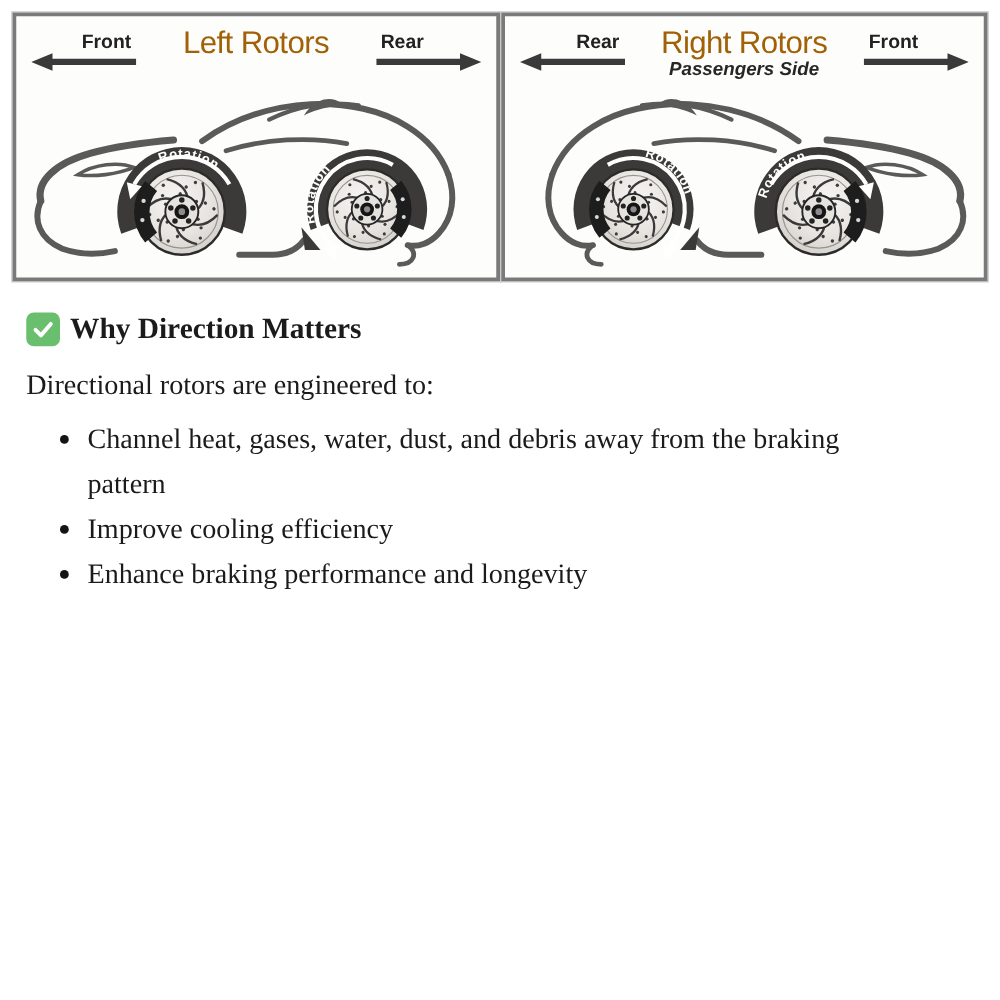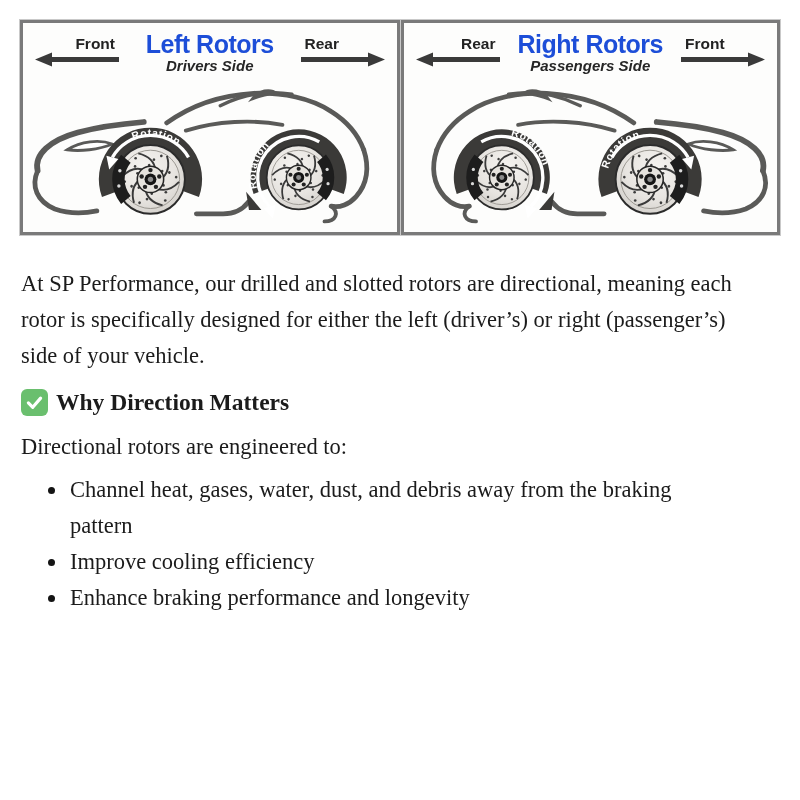--- a/index.html
+++ b/index.html
@@ -1,28 +1,28 @@
 <!DOCTYPE html>
 <html><head>
 <meta charset="utf-8">
 <style>
   html,body{margin:0;padding:0;background:#ffffff;width:800px;height:800px;overflow:hidden;}
   body{font-family:"Liberation Serif", serif;color:#1b1b1b;}
 
   
-  .diagram{display:flex;gap:1px;padding:20px;height:215px;}
+  .diagram{display:flex;gap:1px;padding:10px;height:215px;}
   .panel{position:relative;flex:1;border:3px solid #7a7a7a;box-shadow:0 0 0 1px #c9c9c9;background:#fdfdfc;box-sizing:border-box;}
   .panel-header{position:absolute;top:6px;left:0;right:0;height:52px;}
   .dir{position:absolute;top:6px;display:inline-flex;flex-direction:column;font-family:"Liberation Sans",sans-serif;font-weight:bold;font-size:15.5px;color:#222;}
   .dir-left{left:12px;align-items:flex-end;}
   .dir-right{right:12px;align-items:flex-start;}
   .dir .word{margin-bottom:-1px;padding:0 4px;}
   .dir svg{display:block;}
   .titles{position:absolute;left:0;right:0;top:2px;text-align:center;font-family:"Liberation Sans",sans-serif;}
-  .panel-title{font-size:25px;font-weight:bold;letter-spacing:-0.5px;color:#1d4ed8;line-height:26px;}
+  .panel-title{font-size:25px;font-weight:normal;letter-spacing:-0.5px;color:#a16207;line-height:26px;}
   .panel-subtitle{font-size:15px;font-weight:bold;font-style:italic;color:#262626;line-height:17px;}
   .car-svg{position:absolute;left:0;bottom:1px;width:100%;height:153px;}
   .rot-text{font-family:"Liberation Sans",sans-serif;font-weight:bold;font-size:11px;fill:#ffffff;letter-spacing:0.6px;}
 
   
   .content{padding:0 21px;}
   .intro{margin:11px 0 0 0;font-size:22.5px;line-height:36px;max-width:712px;}
   .h-row{display:flex;align-items:flex-end;gap:8px;}
   .h-check{margin-top:15px;font-size:23.5px;font-weight:bold;}
   .h-search{margin-top:17px;font-size:23.5px;font-weight:normal;}
@@ -123,21 +123,20 @@
   <div class="panel">
     <div class="panel-header">
       <div class="dir dir-left">
         <span class="word">Front</span>
         <svg width="84" height="15" viewBox="0 0 84 15">
             <polygon points="0,7.5 17,0.5 17,5 84,5 84,10 17,10 17,14.5" fill="#3a3a3a"></polygon>
           </svg>
       </div>
       <div class="titles">
         <div class="panel-title">Left Rotors</div>
-        <div class="panel-subtitle">Drivers Side</div>
       </div>
       <div class="dir dir-right">
         <span class="word">Rear</span>
         <svg width="84" height="15" viewBox="0 0 84 15">
             <polygon points="84,7.5 67,0.5 67,5 0,5 0,10 67,10 67,14.5" fill="#3a3a3a"></polygon>
           </svg>
       </div>
     </div>
     <svg class="car-svg" viewBox="0 0 390 160" preserveAspectRatio="xMidYMax meet">
       <use href="#car-left"></use>
@@ -186,21 +185,20 @@
         <path d="M -39.8,-23 A 46 46 0 0 1 39.8,-23" stroke="#fff" stroke-width="3.5" fill="none"></path>
         <use href="#arrow-head" transform="translate(39.8,-23) rotate(75)"></use>
         <text class="rot-text"><textPath href="#tp-rf" startOffset="24%">Rotation</textPath></text>
       </g>
     </svg>
   </div>
 </div>
 
 <div class="content">
 
-  <p class="intro">At SP Performance, our drilled and slotted rotors are directional, meaning each rotor is specifically designed for either the left (driver’s) or right (passenger’s) side of your vehicle.</p>
 
   <div class="h-row h-check">
     <span class="check-badge">
       <svg width="21" height="21" viewBox="0 0 24 24">
           <path d="M5 12.5 L10 17.5 L19 7" stroke="#fff" stroke-width="3.6" fill="none" stroke-linecap="round" stroke-linejoin="round"></path>
         </svg>
     </span>
     <span>Why Direction Matters</span>
   </div>
 

